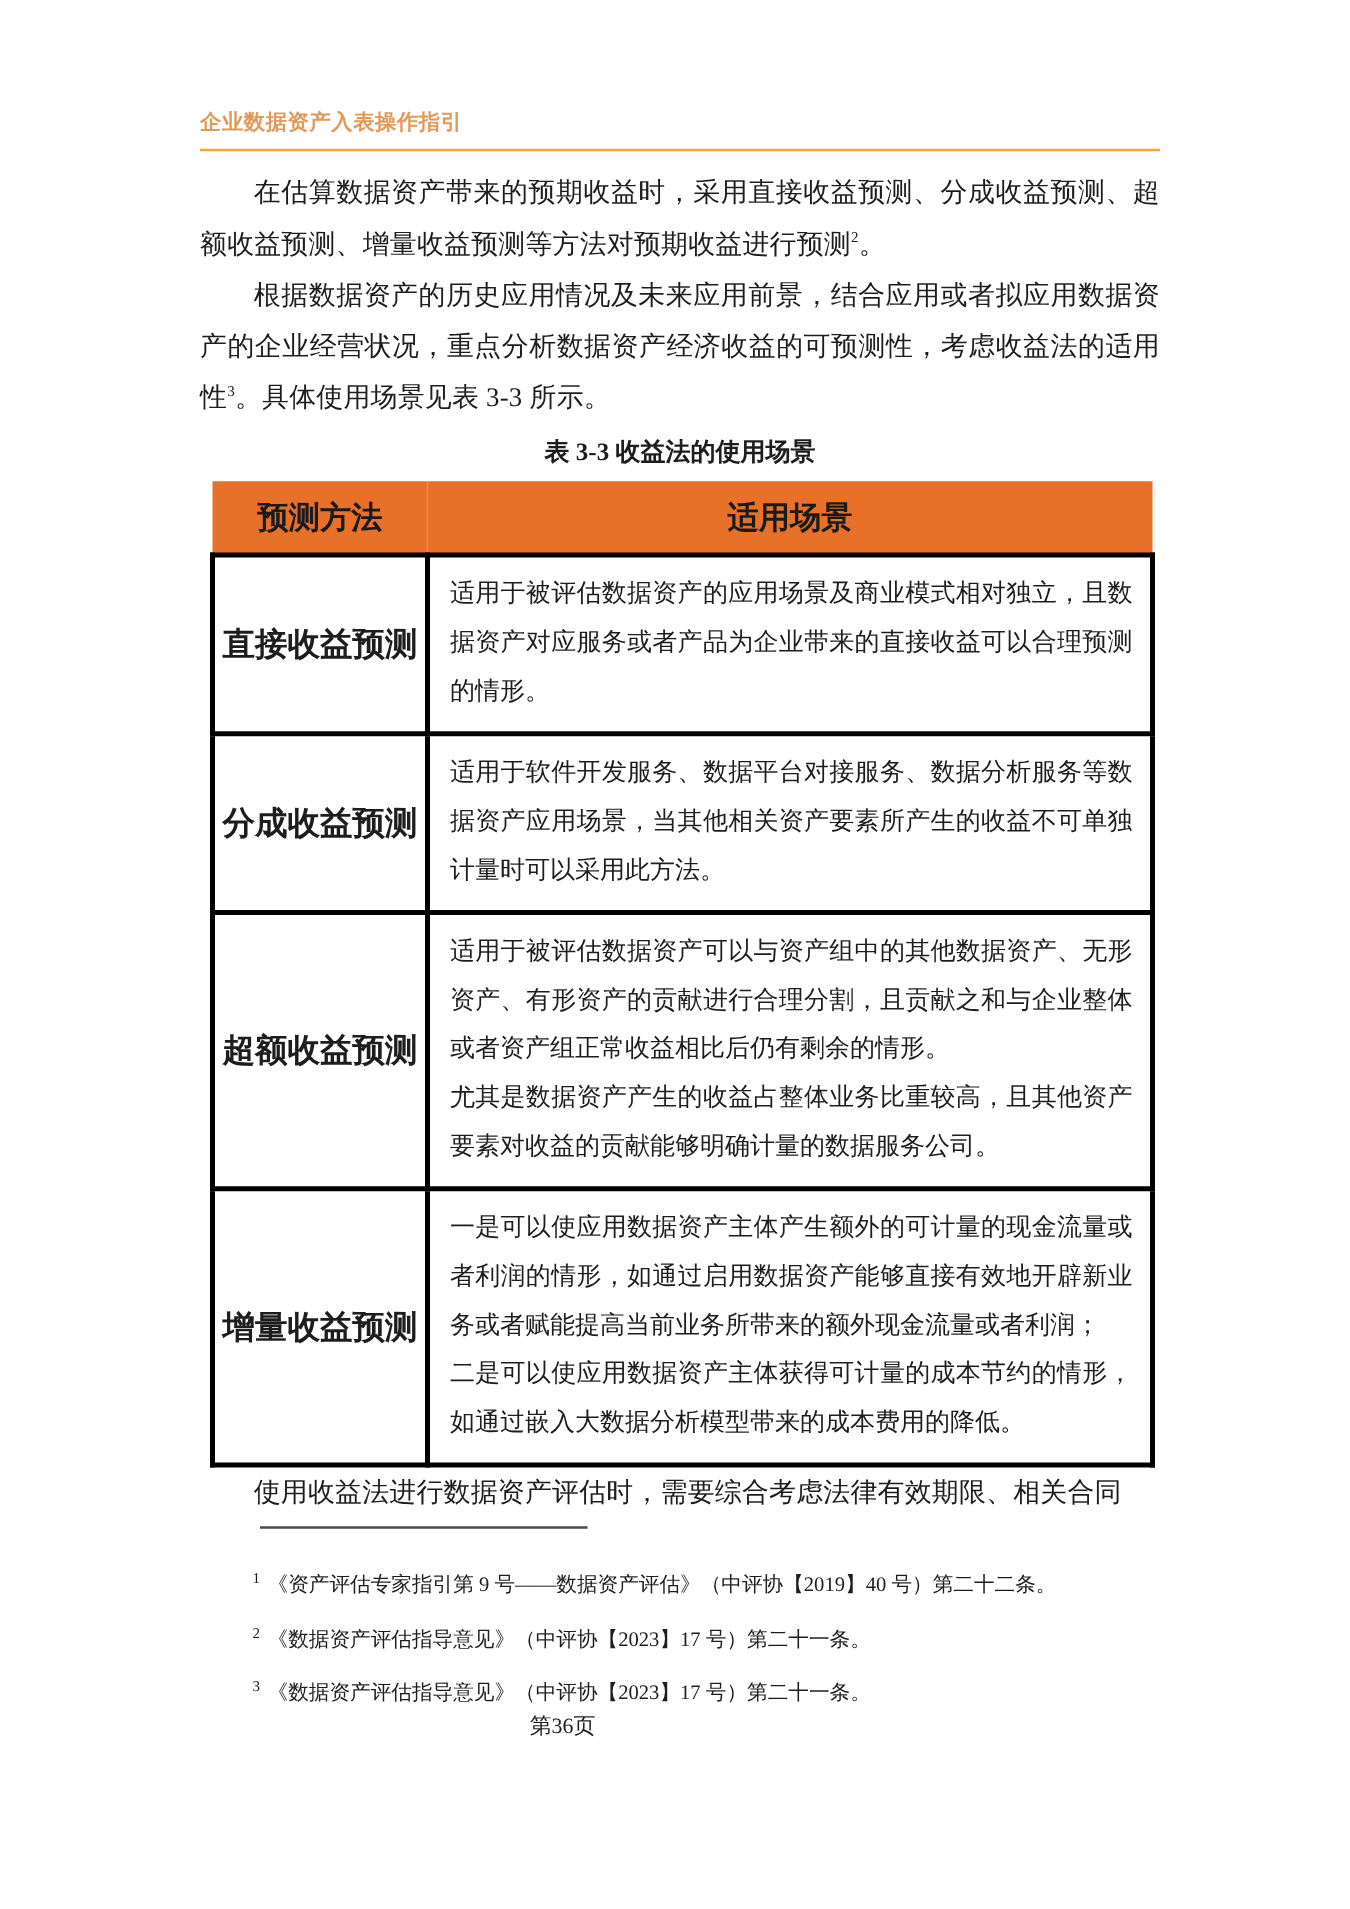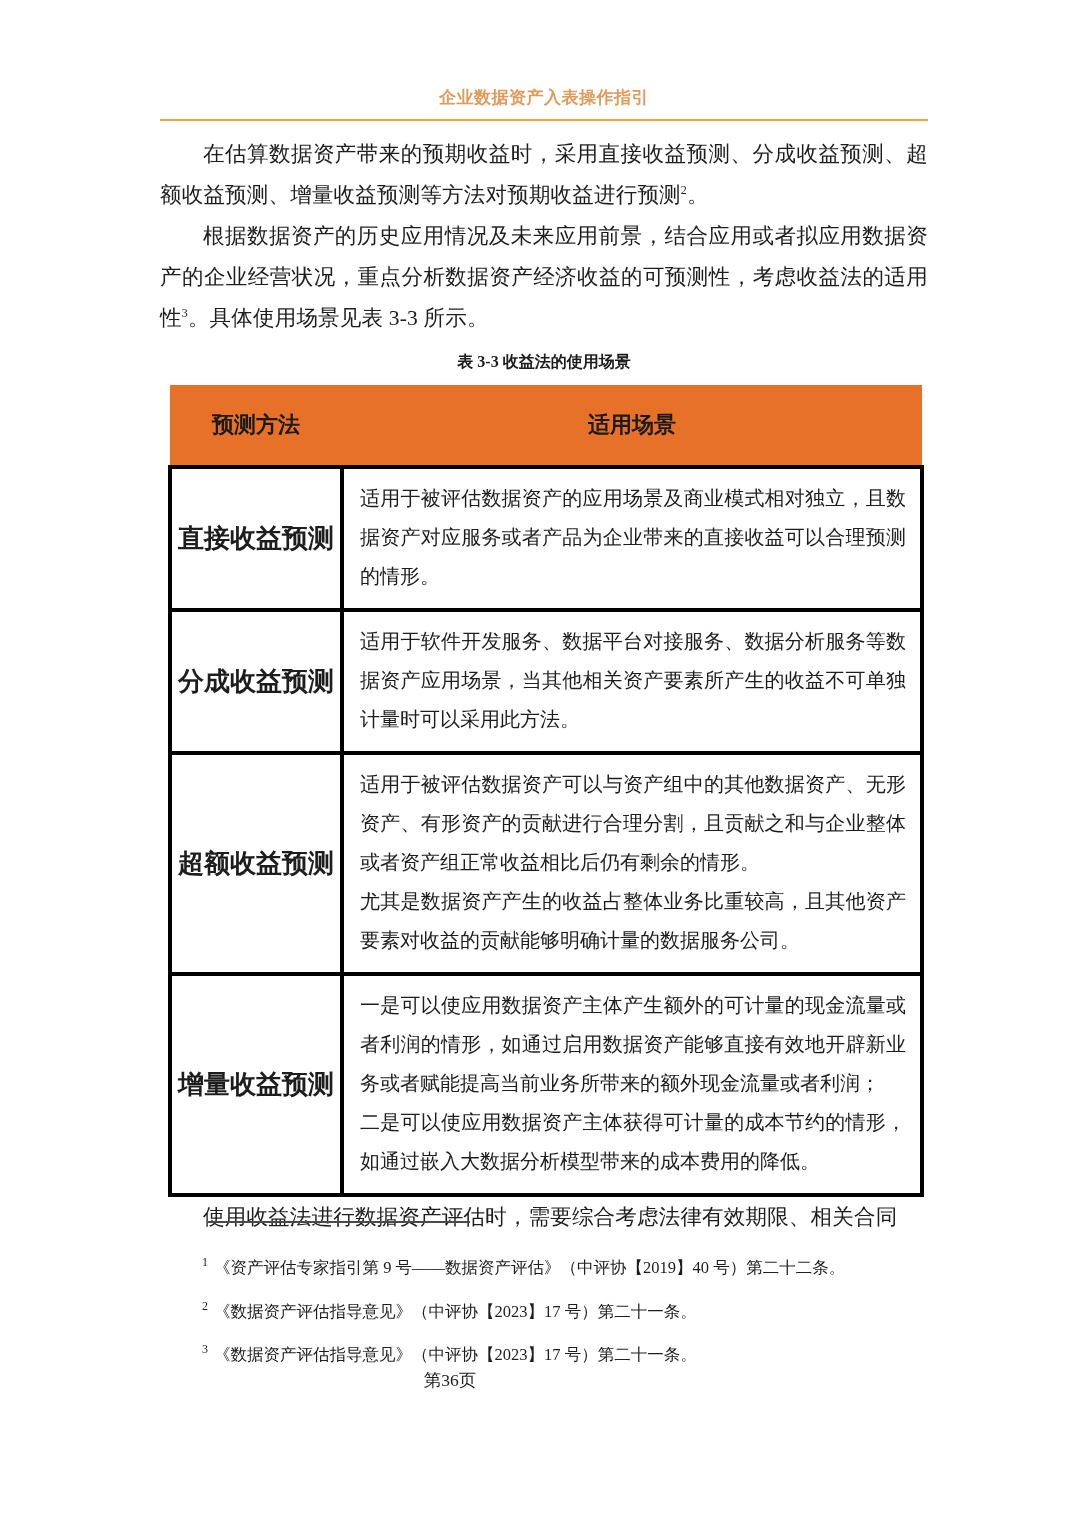--- a/index.html
+++ b/index.html
@@ -19,21 +19,21 @@
     overflow: hidden;
     box-sizing: border-box;
   }
 
   
   .running-header {
     position: absolute;
     left: 160px;
     top: 86px;
     width: 768px;
-    text-align: center;
+    text-align: left;
     font-size: 17px;
     font-weight: 700;
     letter-spacing: 0.5px;
     color: #E09A5A;
     font-family: Liberation Serif, serif;
   }
   .header-rule {
     position: absolute;
     left: 160px;
     top: 119px;
@@ -64,39 +64,39 @@
   sup {
     font-size: 12px;
     vertical-align: super;
     line-height: 0;
   }
 
   
   .table-caption {
     margin-top: 6px;
     text-align: center;
-    font-size: 16px;
+    font-size: 20px;
     line-height: 34px;
     font-weight: 700;
     color: #1d1d1d;
   }
 
   
   table.scene-table {
     width: 752px;
     margin: 6px 0 0 8px;
     border-collapse: collapse;
     table-layout: fixed;
   }
   table.scene-table th {
     background: #E8712A;
     color: #1b1b1b;
-    font-size: 22px;
-    font-weight: 700;
-    padding: 25px 4px;
+    font-size: 25px;
+    font-weight: 700;
+    padding: 12px 4px;
     text-align: center;
     border: none;
     font-family: "Liberation Sans", "DejaVu Sans", sans-serif;
   }
   table.scene-table th.col-method { width: 172px; }
   table.scene-table td {
     border: 4px solid #000000;
     vertical-align: middle;
     color: #1d1d1d;
   }

